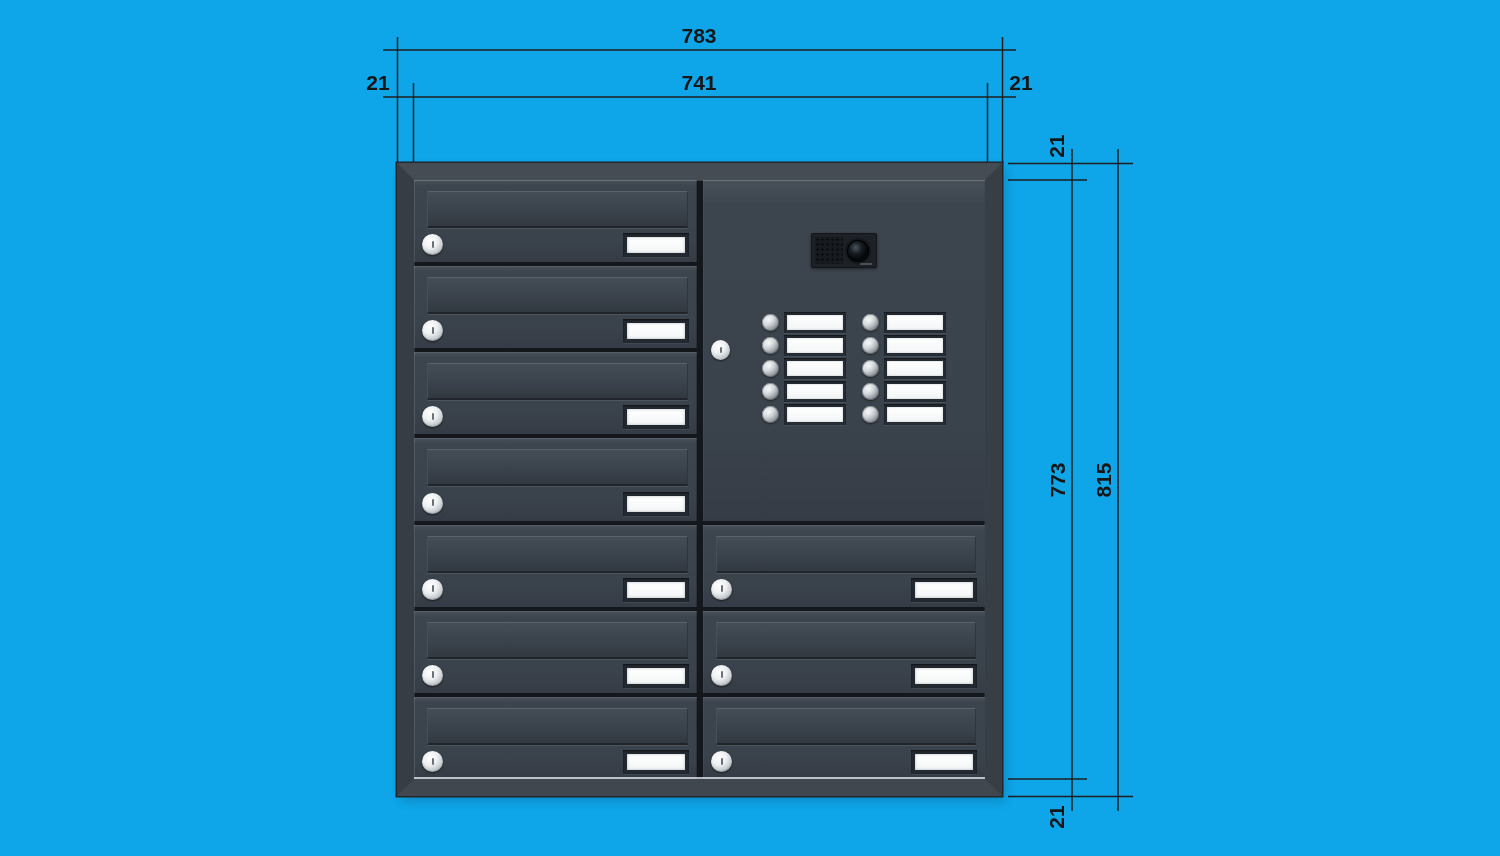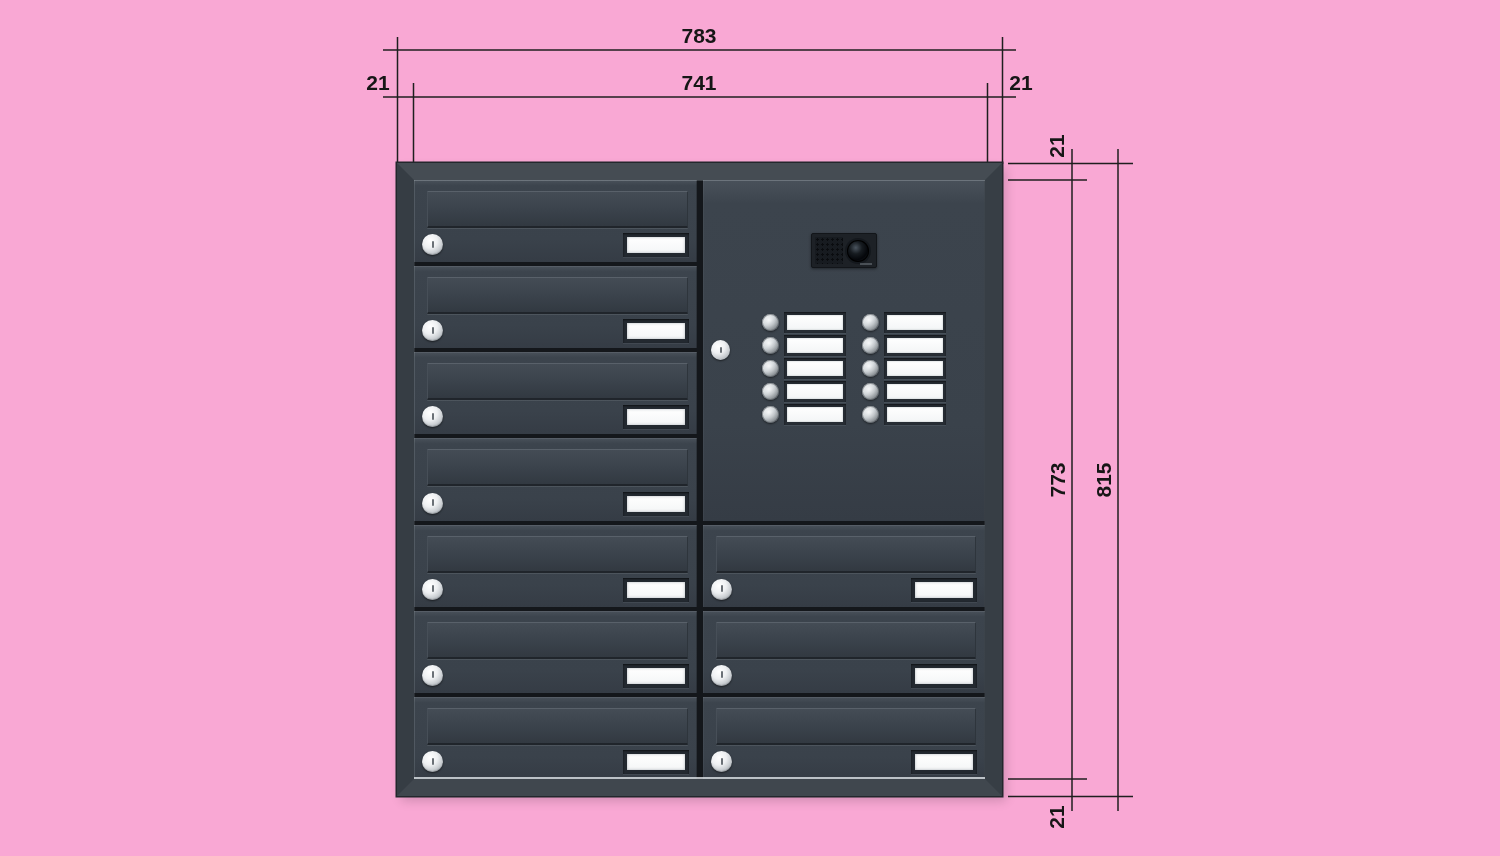--- a/index.html
+++ b/index.html
@@ -1,17 +1,17 @@
 <!DOCTYPE html>
 <html><head>
 <meta charset="utf-8">
 <style>
   html,body{margin:0;padding:0;background:#fff;}
   .stage{
-    position:relative;width:1500px;height:856px;background:#f9a8d4;overflow:hidden;
+    position:relative;width:1500px;height:856px;background:#0ea5e9;overflow:hidden;
     font-family:"Liberation Sans", sans-serif;
   }
   
   svg.dims{position:absolute;left:0;top:0;z-index:1;}
   svg.dims line{stroke:#1f1f1f;stroke-width:1.5;}
   svg.dims text{
     font-family:"Liberation Sans", sans-serif;
     font-weight:bold;font-size:21px;fill:#161616;
   }
   

